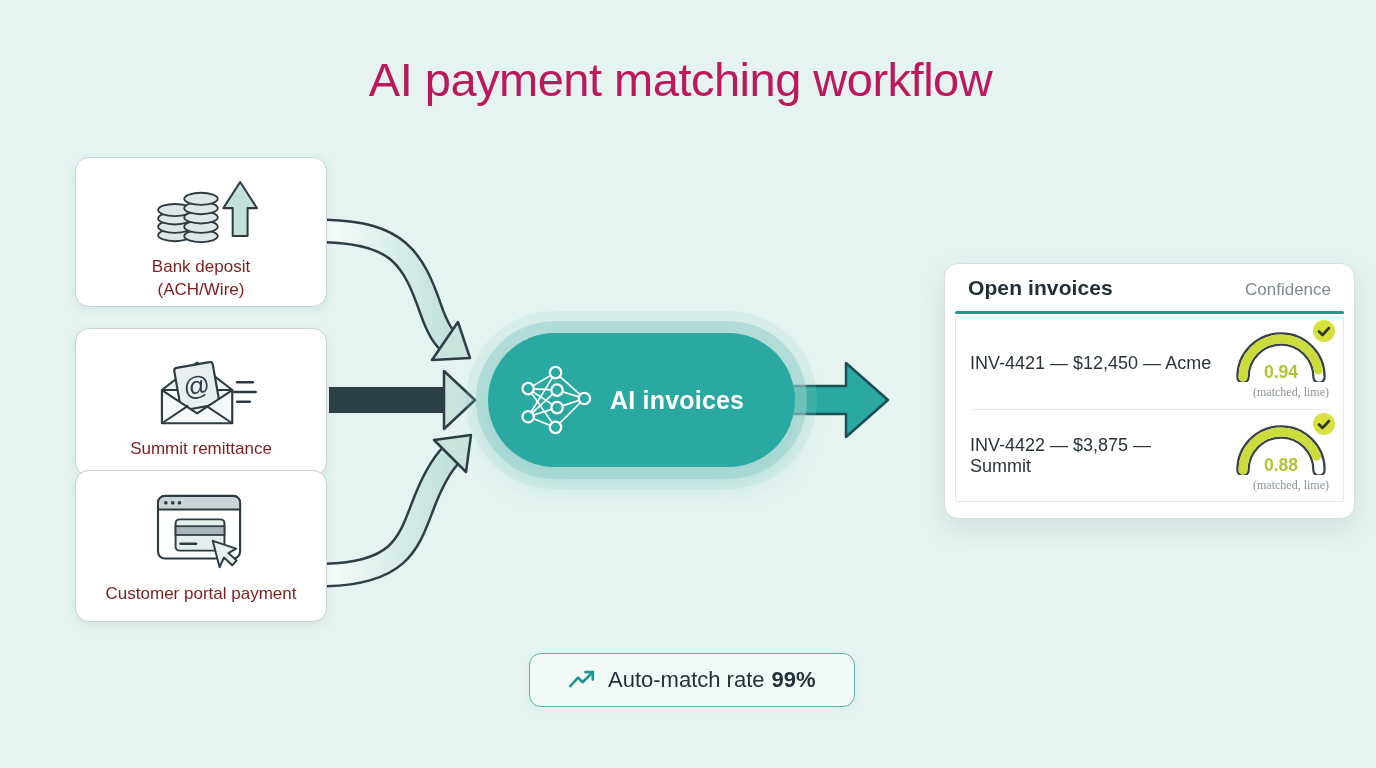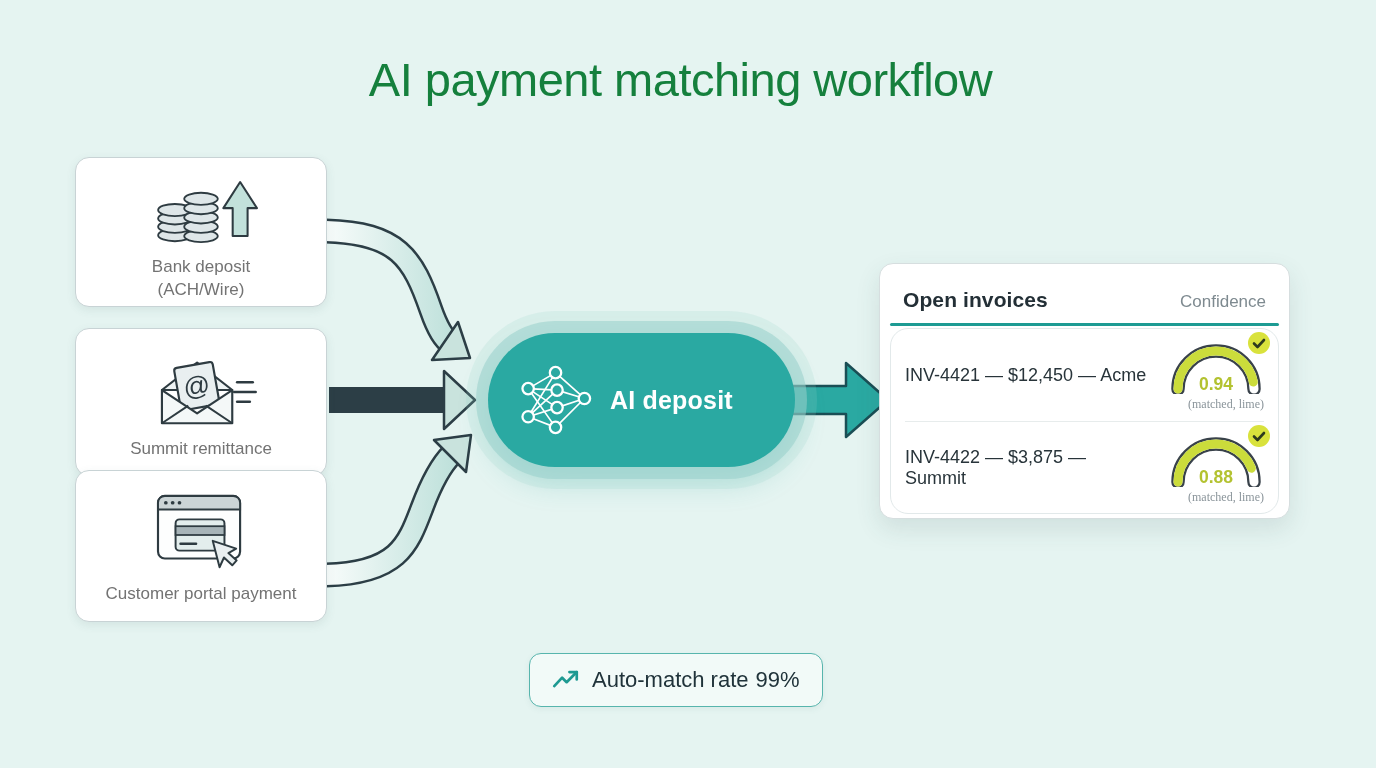--- a/index.html
+++ b/index.html
@@ -6,35 +6,35 @@
   html,body { background:#E5F4F1; }
   #canvas {
     position:relative; width:1376px; height:768px; overflow:hidden;
     background:#E5F4F1;
     font-family:"Liberation Sans", sans-serif;
     color:#26353C;
   }
   .page-title {
     position:absolute; top:52px; left:0; right:15px;
     text-align:center; font-size:47px; font-weight:500;
-    letter-spacing:-0.5px; color:#15803d;
+    letter-spacing:-0.5px; color:#be185d;
   }
   #arrow-layer { position:absolute; inset:0; z-index:1; }
   .node { position:absolute; z-index:2; }
 
   
   .source-box {
     left:75px; width:252px; background:#FFFFFF;
     border:1.5px solid #C8D3D5; border-radius:14px;
     box-shadow:0 3px 10px rgba(60,100,100,0.10);
     display:flex; flex-direction:column; align-items:center; justify-content:center;
     gap:5px; padding-top:6px;
   }
   .source-box .label {
-    font-size:17px; line-height:1.32; color:#737373; text-align:center;
+    font-size:17px; line-height:1.32; color:#7f1d1d; text-align:center;
   }
   #box-bank   { top:157px; height:150px; }
   #box-email  { top:328px; height:148px; }
   #box-portal { top:470px; height:152px; }
 
   
   #engine {
     left:488px; top:333px; width:307px; height:134px;
     border-radius:67px; background:#2AA9A2;
     box-shadow:
@@ -43,59 +43,59 @@
       0 14px 30px rgba(42,169,162,0.28);
     display:flex; align-items:center; padding-left:28px; gap:18px;
   }
   #engine .engine-label {
     color:#FFFFFF; font-size:25px; font-weight:600; line-height:31px;
     letter-spacing:0.2px;
   }
 
   
   #invoices-card {
-    left:879px; top:263px; width:411px; height:256px;
+    left:944px; top:263px; width:411px; height:256px;
     background:#FFFFFF; border:1px solid #D6DEDF; border-radius:14px;
     box-shadow:0 10px 24px rgba(50,85,85,0.12);
-    padding:24px 10px 10px 10px;
+    padding:12px 10px 10px 10px;
   }
   .card-header {
     display:flex; justify-content:space-between; align-items:baseline;
     padding:0 13px;
   }
   .card-title { font-size:21px; font-weight:600; color:#232F36; letter-spacing:0.1px; }
   .card-col-header { font-size:17px; color:#7E8A90; }
   .teal-rule { margin-top:11px; height:3px; background:#1D9B93; border-radius:3px; }
   .rows-panel {
-    margin-top:2px; border:1px solid #E2E9EA; border-radius:18px;
+    margin-top:2px; border:1px solid #E2E9EA; border-radius:2px;
     padding:0 14px; background:#FFFFFF;
   }
   .invoice-row {
     display:flex; justify-content:space-between; align-items:center;
     height:92px;
   }
   .invoice-row.divided { border-top:1px solid #E7ECEC;gap:31px; }
   .invoice-text { font-size:18px; color:#28343A; }
   .confidence-block { position:relative; width:96px; text-align:right; padding-top:2px; }
   .status-note { font-size:12px; color:#8A949A; margin-top:-1px; white-space:nowrap;font-family:Liberation Serif, serif; }
   .check-badge {
     position:absolute; top:-6px; right:-6px; width:22px; height:22px;
     border-radius:50%; background:#D9E23C;
     display:flex; align-items:center; justify-content:center;
   }
 
   
   #footer-badge {
     left:529px; top:653px; height:54px;
-    display:flex; align-items:center; gap:13px; padding:0 22px;
+    display:flex; align-items:center; gap:13px; padding:0 38px;
     background:#F2FAF8; border:1.6px solid #57B5AD; border-radius:12px;
     box-shadow:0 2px 6px rgba(60,120,115,0.08);
   }
   #footer-badge .badge-text { display:flex; gap:7px; font-size:22px; color:#20333A; }
-  #footer-badge .badge-value { font-weight:400; }
+  #footer-badge .badge-value { font-weight:700; }
 </style>
 </head>
 <body>
 
 <div id="canvas">
 
   <div class="page-title">AI payment matching workflow</div>
 
   <svg id="arrow-layer" width="1376" height="768" viewBox="0 0 1376 768">
     <defs>
@@ -199,21 +199,21 @@
         <circle cx="16" cy="35" r="7.5"></circle>
         <circle cx="16" cy="72" r="7.5"></circle>
         <circle cx="52" cy="14" r="7.5"></circle>
         <circle cx="54" cy="37" r="7.5"></circle>
         <circle cx="54" cy="60" r="7.5"></circle>
         <circle cx="52" cy="86" r="7.5"></circle>
         <circle cx="90" cy="48" r="7.5"></circle>
       </g>
     </svg>
     <div class="engine-label">
-      <div>AI deposit</div>
+      <div>AI invoices</div>
     </div>
   </div>
 
   <div id="invoices-card" class="node">
     <div class="card-header">
       <div class="card-title">Open invoices</div>
       <div class="card-col-header">Confidence</div>
     </div>
     <div class="teal-rule"></div>
     <div class="rows-panel">

